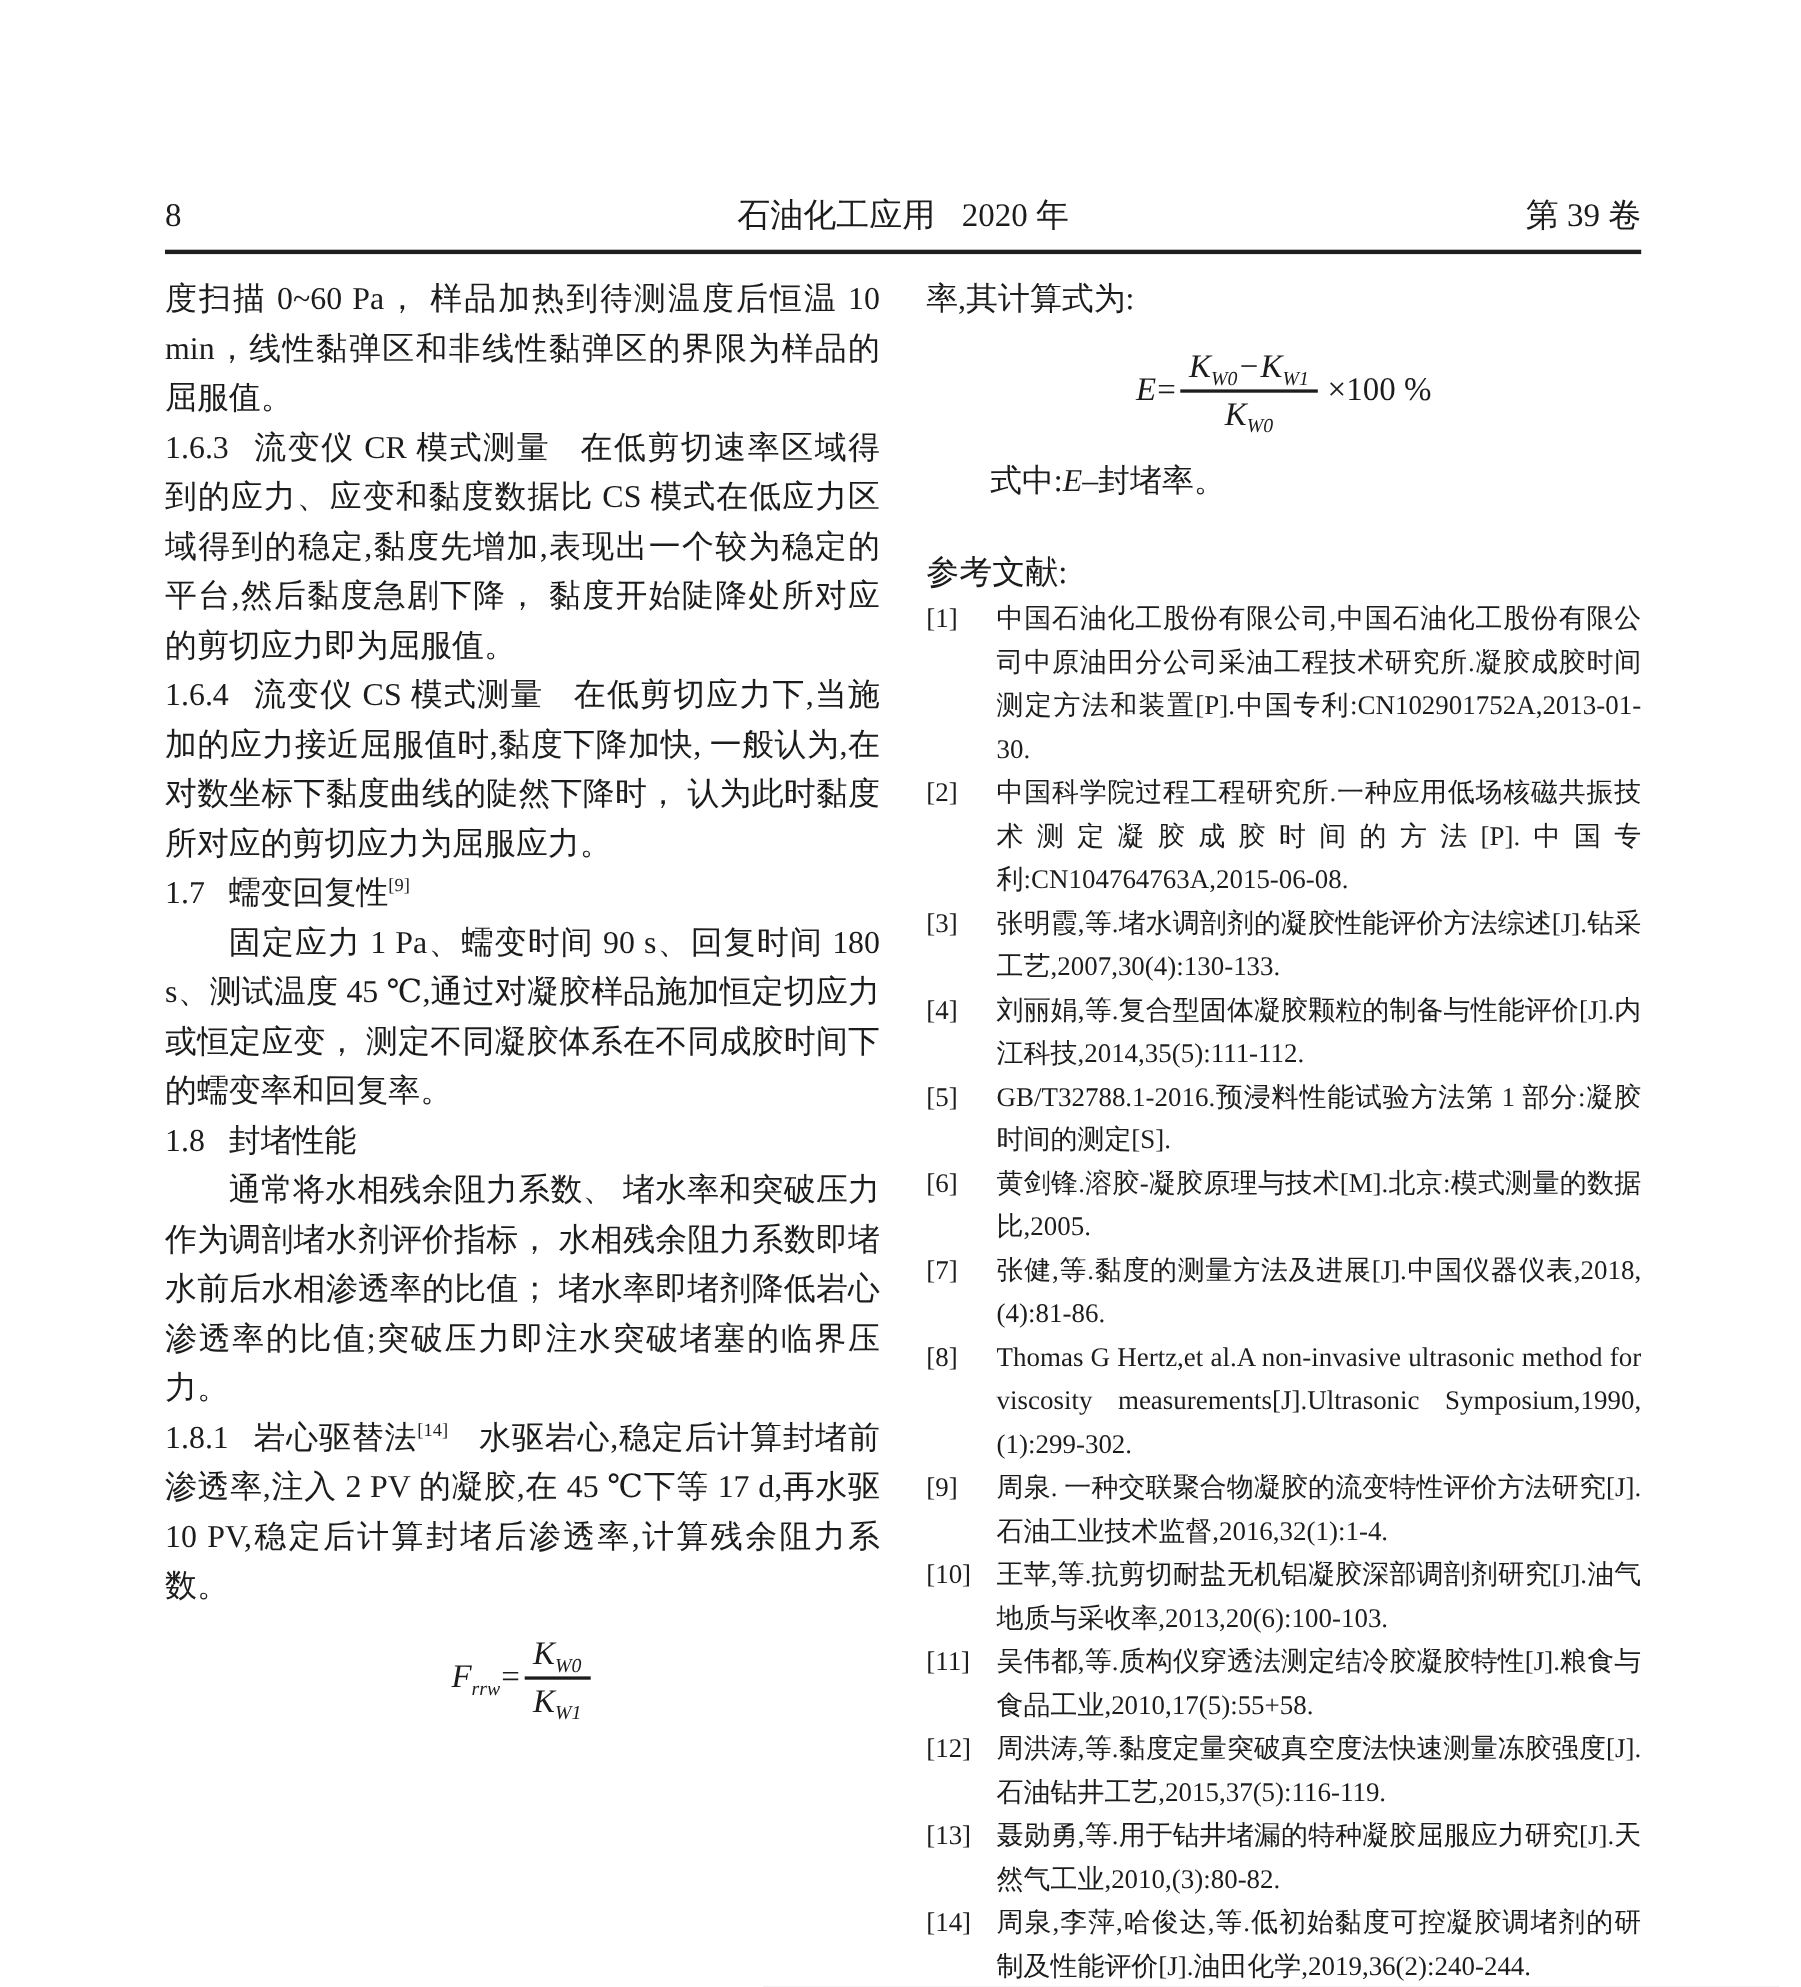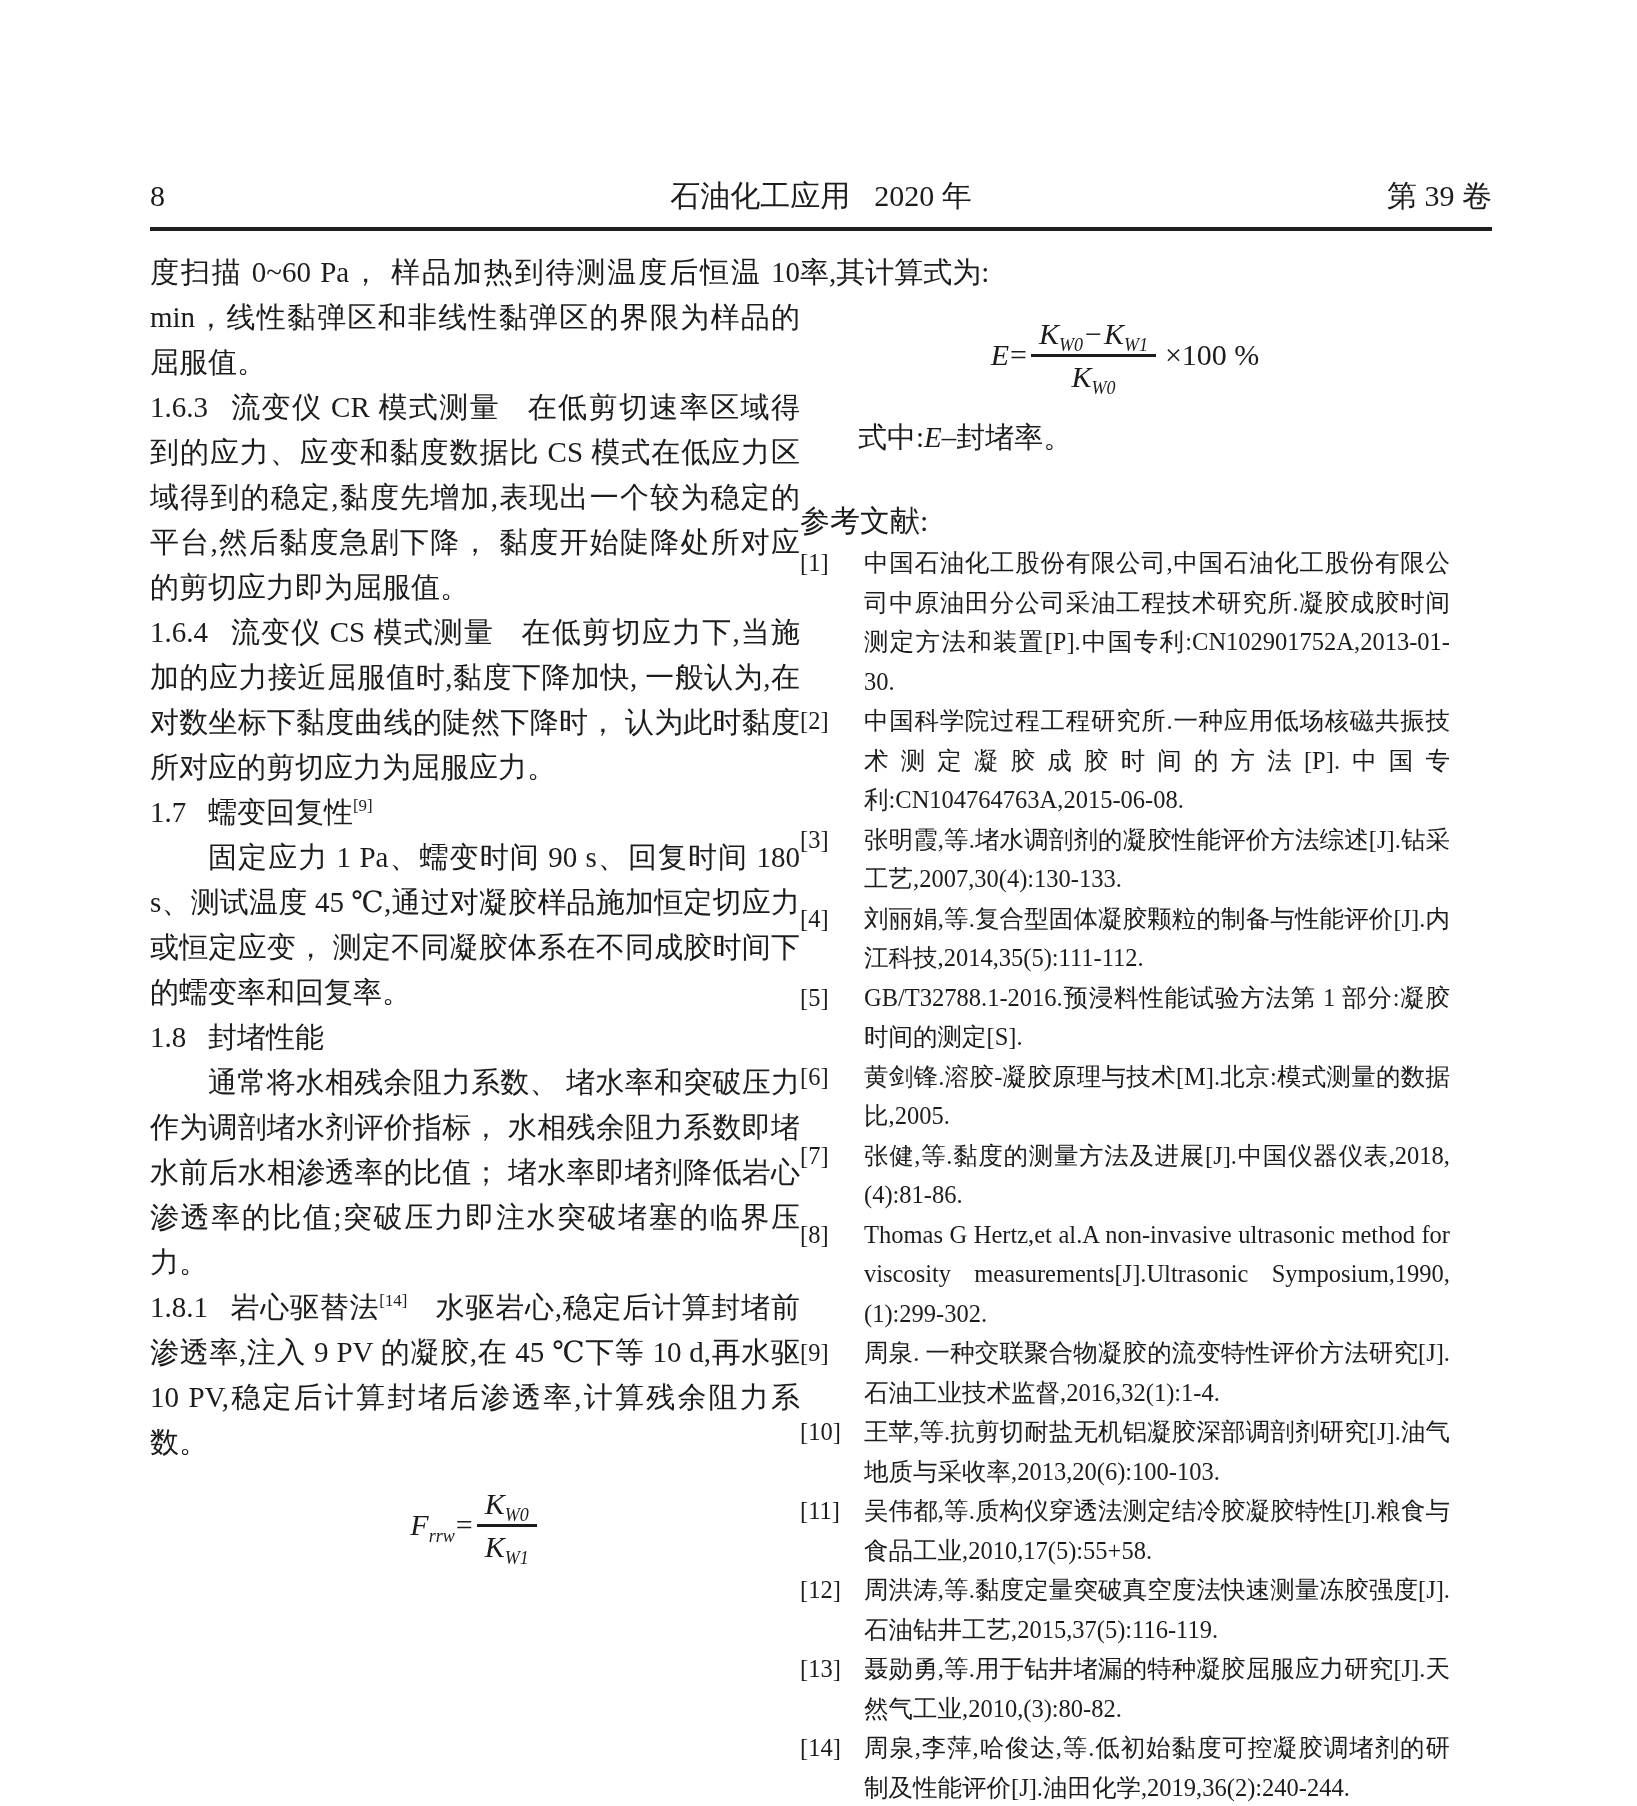--- a/index.html
+++ b/index.html
@@ -14,21 +14,21 @@
   }
   .header .pageno{flex:0 0 140px;text-align:left;}
   .header .center{flex:1;text-align:center;}
   .header .center .year{margin-left:0.8em;}
   .header .vol{flex:0 0 140px;text-align:right;}
   .header-rule{
     position:absolute;left:150px;right:145px;top:227px;height:4px;background:#1f1f1f;
   }
   .columns{
     position:absolute;left:150px;right:145px;top:250px;bottom:20px;
-    display:flex;
+    display:flex;gap:42px;
   }
   .col{flex:0 0 650px;width:650px;}
   .bodytext{font-size:29px;line-height:45px;text-align:justify;}
   .para{margin:0;}
   .ind{text-indent:2em;}
   .sec-num{margin-right:0.75em;}
   .sec-body{margin-left:0.95em;}
   .sec-sup{font-size:0.58em;vertical-align:super;line-height:0;}
   i.var{font-style:italic;}
   sub{font-size:0.6em;font-style:italic;line-height:0;}
@@ -89,21 +89,21 @@
 
       <p class="para">
         <span class="sec-num">1.8</span><span>封堵性能</span>
       </p>
 
       <p class="para ind">
         <span>通常将水相残余阻力系数、 堵水率和突破压力作为调剖堵水剂评价指标， 水相残余阻力系数即堵水前后水相渗透率的比值； 堵水率即堵剂降低岩心渗透率的比值;突破压力即注水突破堵塞的临界压力。</span>
       </p>
 
       <p class="para">
-        <span class="sec-num">1.8.1</span><span>岩心驱替法</span><span class="sec-sup">[14]</span><span class="sec-body">水驱岩心,稳定后计算封堵前渗透率,注入 9 PV 的凝胶,在 45 ℃下等 10 d,再水驱 10 PV,稳定后计算封堵后渗透率,计算残余阻力系数。</span>
+        <span class="sec-num">1.8.1</span><span>岩心驱替法</span><span class="sec-sup">[14]</span><span class="sec-body">水驱岩心,稳定后计算封堵前渗透率,注入 2 PV 的凝胶,在 45 ℃下等 17 d,再水驱 10 PV,稳定后计算封堵后渗透率,计算残余阻力系数。</span>
       </p>
 
       <div class="formula">
         <span><i class="var">F</i><sub>rrw</sub></span>
         <span class="f-eq">=</span>
         <span class="frac">
           <span class="frac-num"><i class="var">K</i><sub>W0</sub></span>
           <span class="frac-den"><i class="var">K</i><sub>W1</sub></span>
         </span>
       </div>

